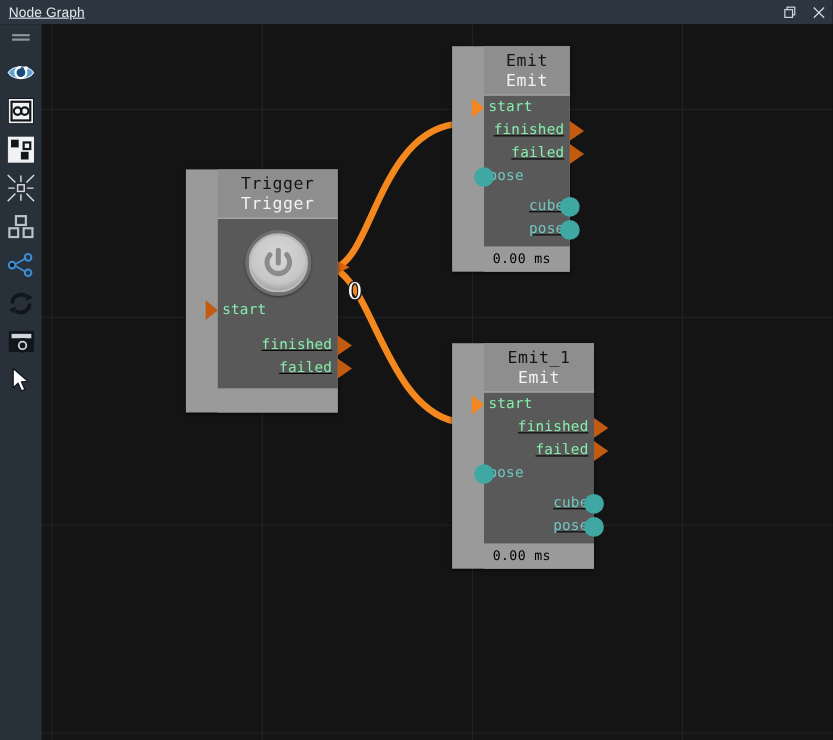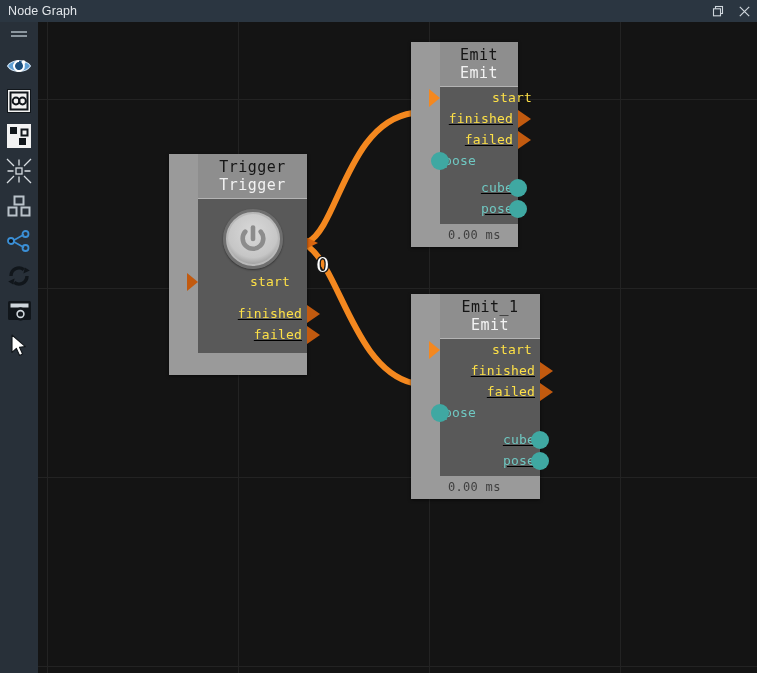--- a/index.html
+++ b/index.html
@@ -31,20 +31,21 @@
     display: flex;
     align-items: center;
   }
   .titlebar-title {
     color: #e2e6ea;
     font-size: 12.5px;
     font-family: "Liberation Sans", sans-serif;
     padding-left: 8px;
     letter-spacing: .1px;
     white-space: nowrap;
+    text-decoration: underline;
   }
   .titlebar-spacer { flex: 1 1 auto; }
   .win-btn {
     width: 26px;
     height: 22px;
     display: flex;
     align-items: center;
     justify-content: center;
     color: #cfd6dc;
   }
@@ -145,40 +146,40 @@
   }
   .node-body {
     background: #595959;
     position: relative;
   }
   .node-footer {
     background: #9a9a9a;
     padding: 4px 0 5px 8px;
     font-family: "DejaVu Sans Mono", monospace;
     font-size: 12px;
-    color: #404040;
+    color: #000000;
     letter-spacing: .3px;
   }
 
   .port-row {
     position: relative;
     height: 21px;
     display: flex;
     align-items: center;
   }
   .port-row.out { justify-content: flex-end; text-decoration: underline; }
   .port-label {
     font-family: "DejaVu Sans Mono", monospace;
     font-size: 13px;
     letter-spacing: .2px;
     white-space: nowrap;
   }
   .port-row.in .port-label { padding-left: 4px; }
   .port-row.out .port-label { padding-right: 5px; }
-  .label-exec { color: #fde047; margin-left: 48px; }
+  .label-exec { color: #86efac; }
   .label-data { color: #6fc8c2; }
 
   
   .exec-marker {
     position: absolute;
     width: 0; height: 0;
     border-top: 9px solid transparent;
     border-bottom: 9px solid transparent;
   }
   .exec-in {
@@ -462,21 +463,21 @@
         <div class="port-row out">
           <span class="port-label label-data">pose</span>
           <span class="data-marker data-out"></span>
         </div>
 
         <div style="height:5px;"></div>
       </div>
       <div class="node-footer">0.00 ms</div>
     </div>
 
-    <div class="node" style="left:373px; top:272px; width:100px;">
+    <div class="node" style="left:373px; top:290px; width:100px;">
       <div class="node-header">
         <div class="node-title">Emit_1</div>
         <div class="node-subtitle">Emit</div>
       </div>
       <div class="node-body">
 
         <div class="port-row in">
           <span class="exec-marker exec-in lit"></span>
           <span class="port-label label-exec">start</span>
         </div>

